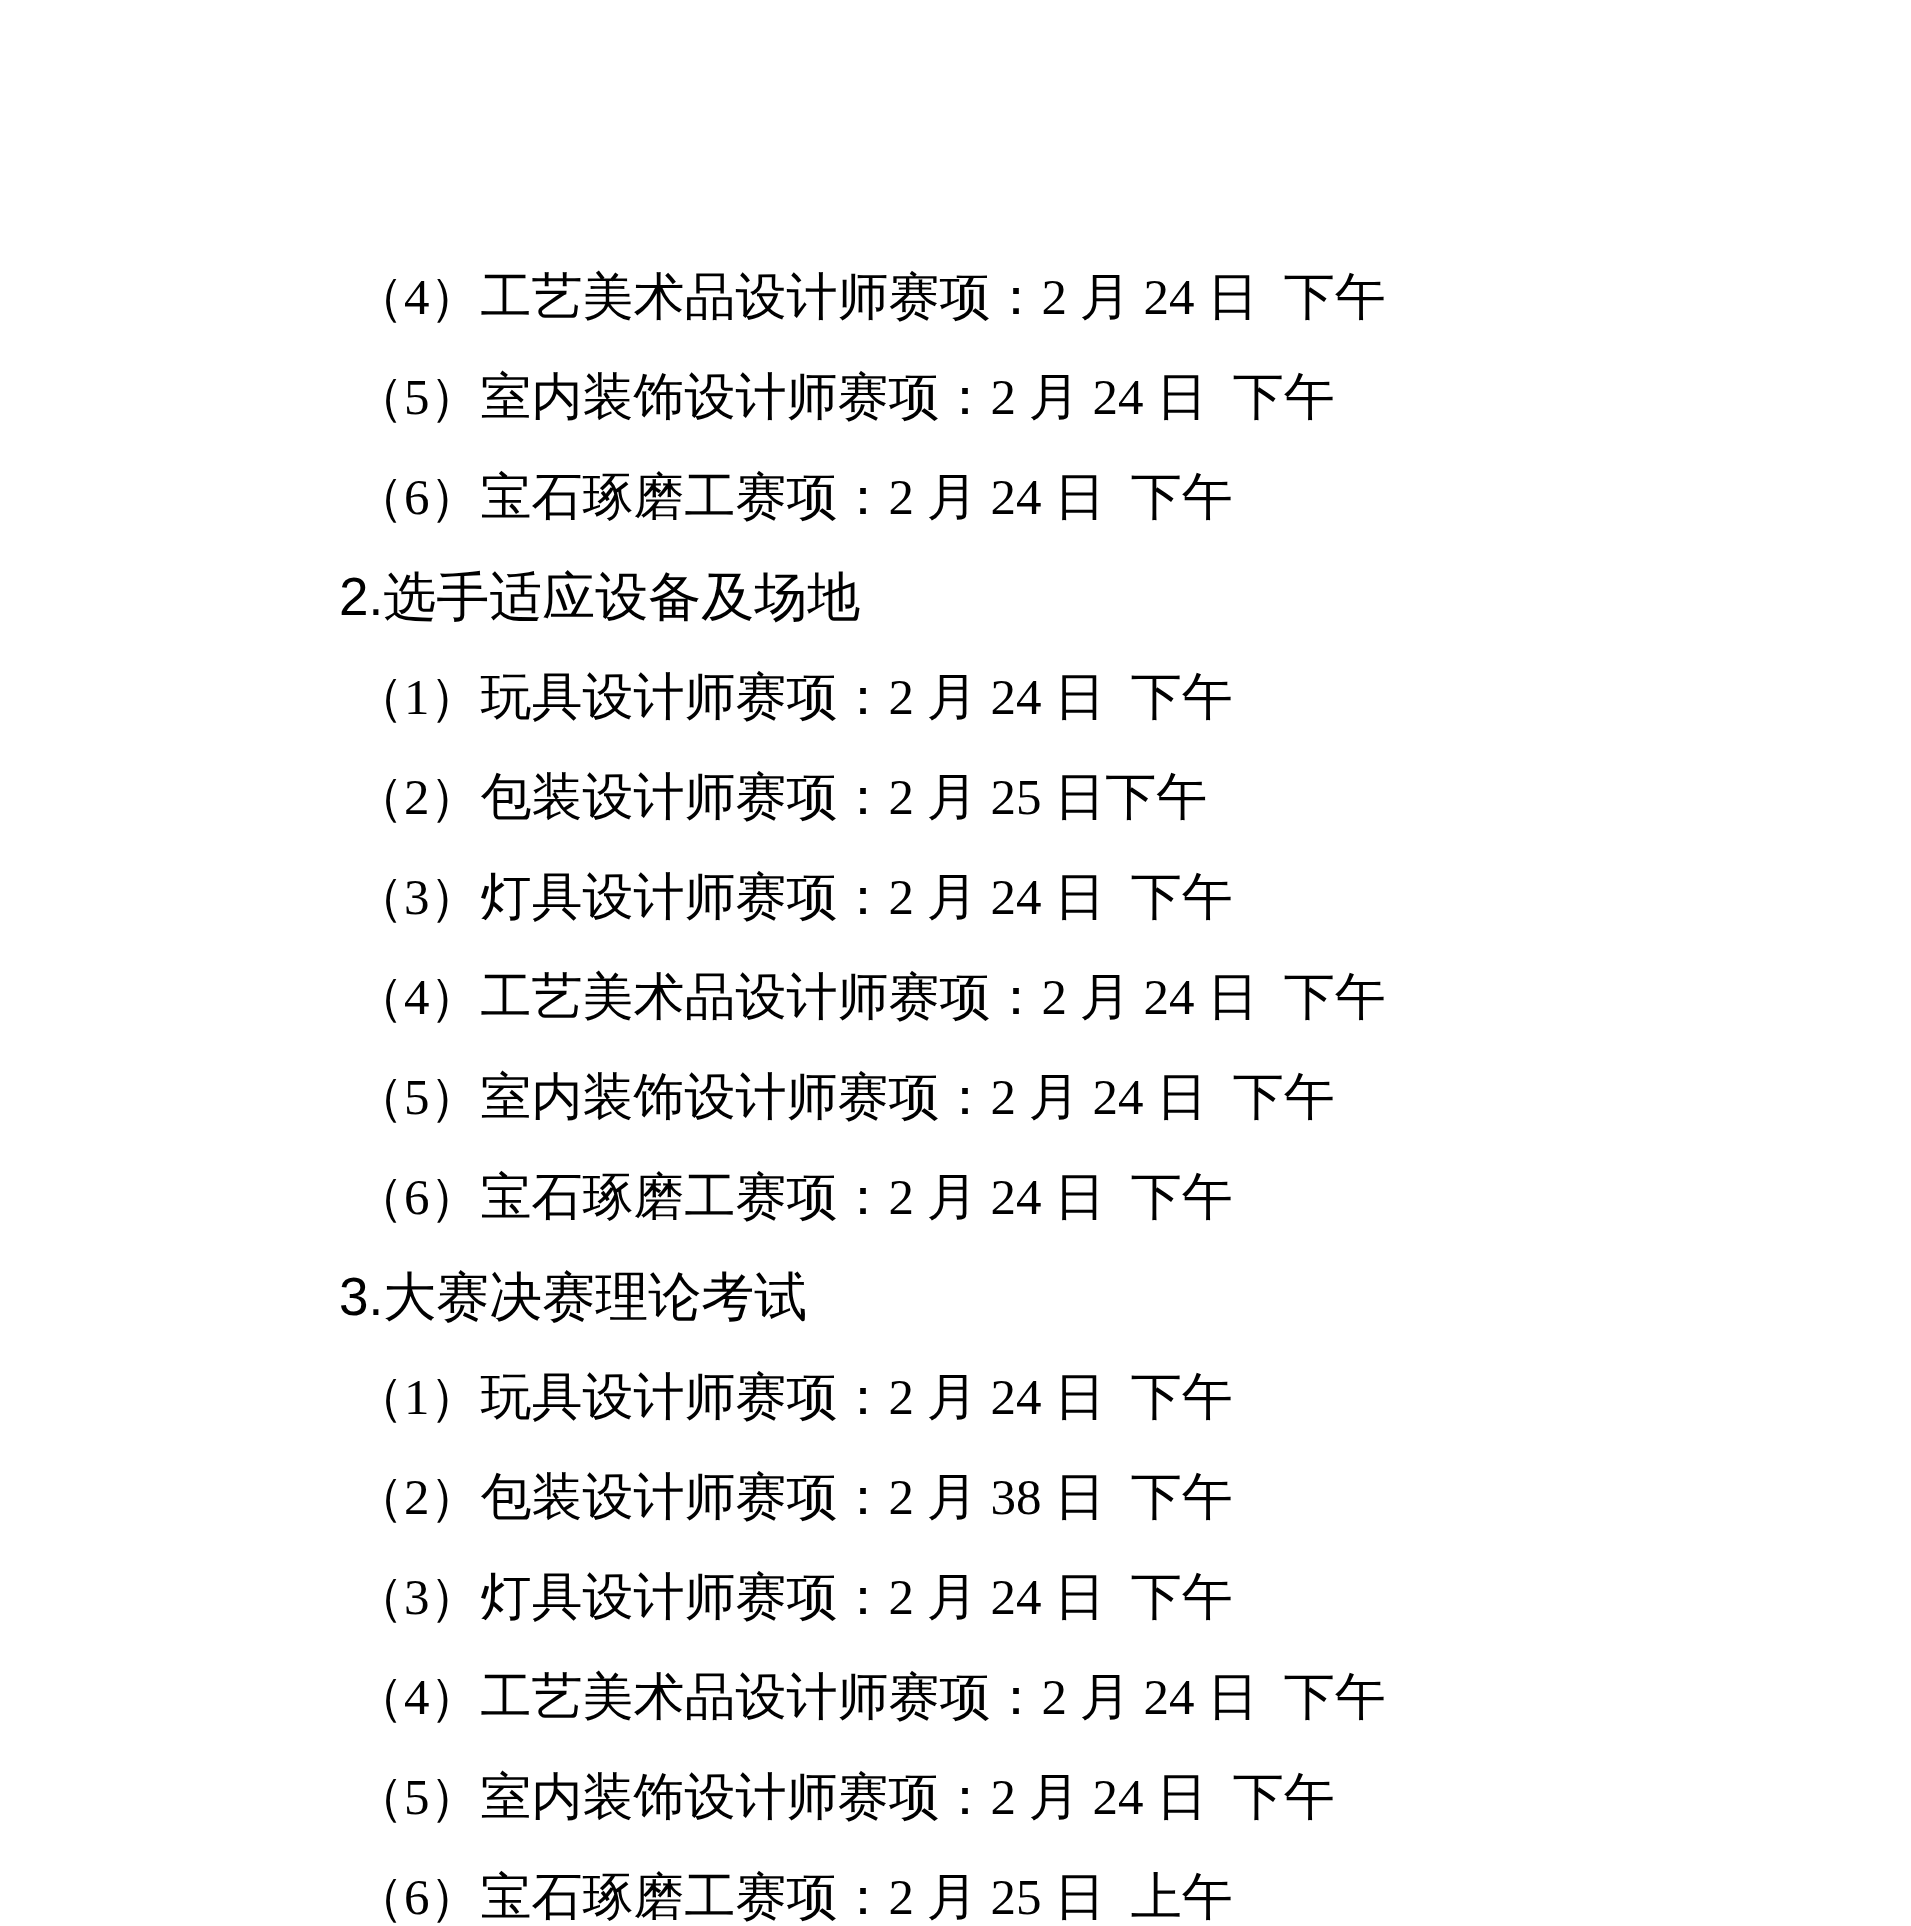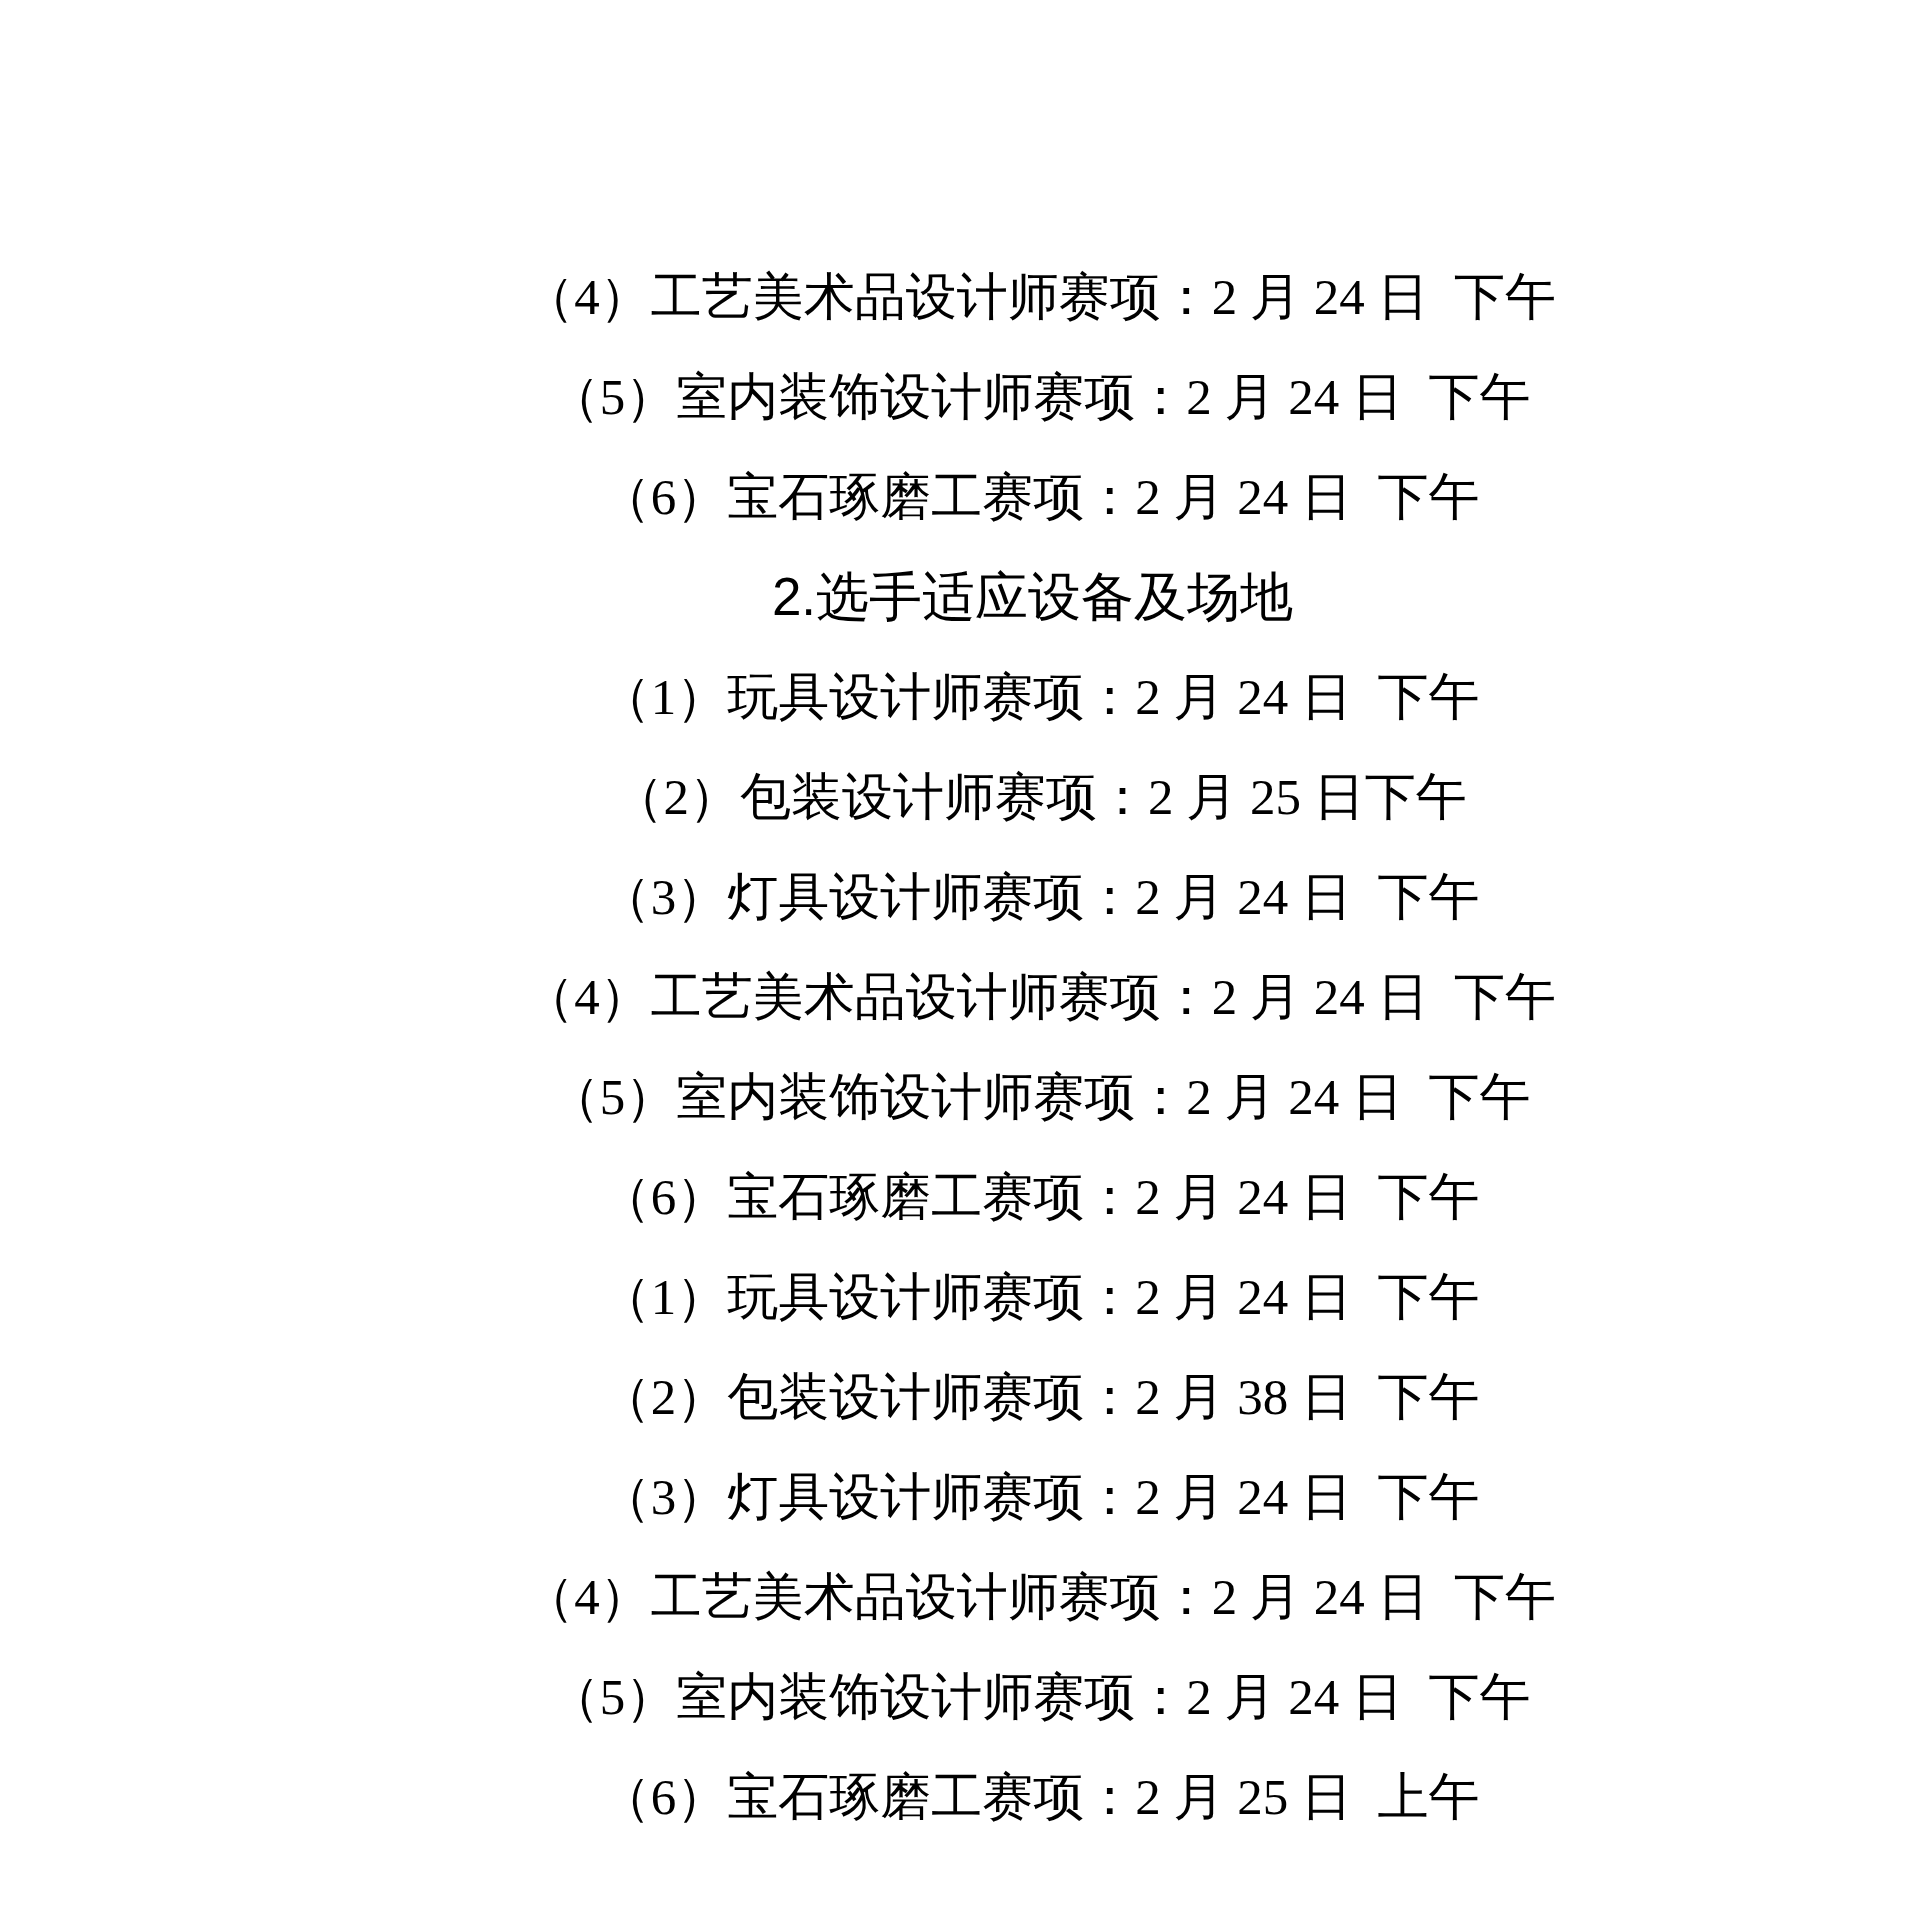--- a/index.html
+++ b/index.html
@@ -16,21 +16,20 @@
     left: 339px;
     top: 247px;
     width: 1387px;
   }
   .line {
     font-family: "Liberation Serif", serif;
     font-size: 51px;
     line-height: 100px;
     white-space: pre;
     color: #000000;
-    text-align: center;
   }
   .line.item { padding-left: 14px; }
   .line.heading {
     font-family: "Liberation Sans", sans-serif;
     font-weight: 400;
     font-size: 53px;
   }
 </style>
 </head>
 <body>
@@ -44,20 +43,21 @@
 
     <div class="line heading">2.选手适应设备及场地</div>
 
     <div class="line item">（1）玩具设计师赛项：2 月 24 日  下午</div>
     <div class="line item">（2）包装设计师赛项：2 月 25 日下午</div>
     <div class="line item">（3）灯具设计师赛项：2 月 24 日  下午</div>
     <div class="line item">（4）工艺美术品设计师赛项：2 月 24 日  下午</div>
     <div class="line item">（5）室内装饰设计师赛项：2 月 24 日  下午</div>
     <div class="line item">（6）宝石琢磨工赛项：2 月 24 日  下午</div>
 
+    <div class="line heading">3.大赛决赛理论考试</div>
 
     <div class="line item">（1）玩具设计师赛项：2 月 24 日  下午</div>
     <div class="line item">（2）包装设计师赛项：2 月 38 日  下午</div>
     <div class="line item">（3）灯具设计师赛项：2 月 24 日  下午</div>
     <div class="line item">（4）工艺美术品设计师赛项：2 月 24 日  下午</div>
     <div class="line item">（5）室内装饰设计师赛项：2 月 24 日  下午</div>
     <div class="line item">（6）宝石琢磨工赛项：2 月 25 日  上午</div>
 
   </div>
 

